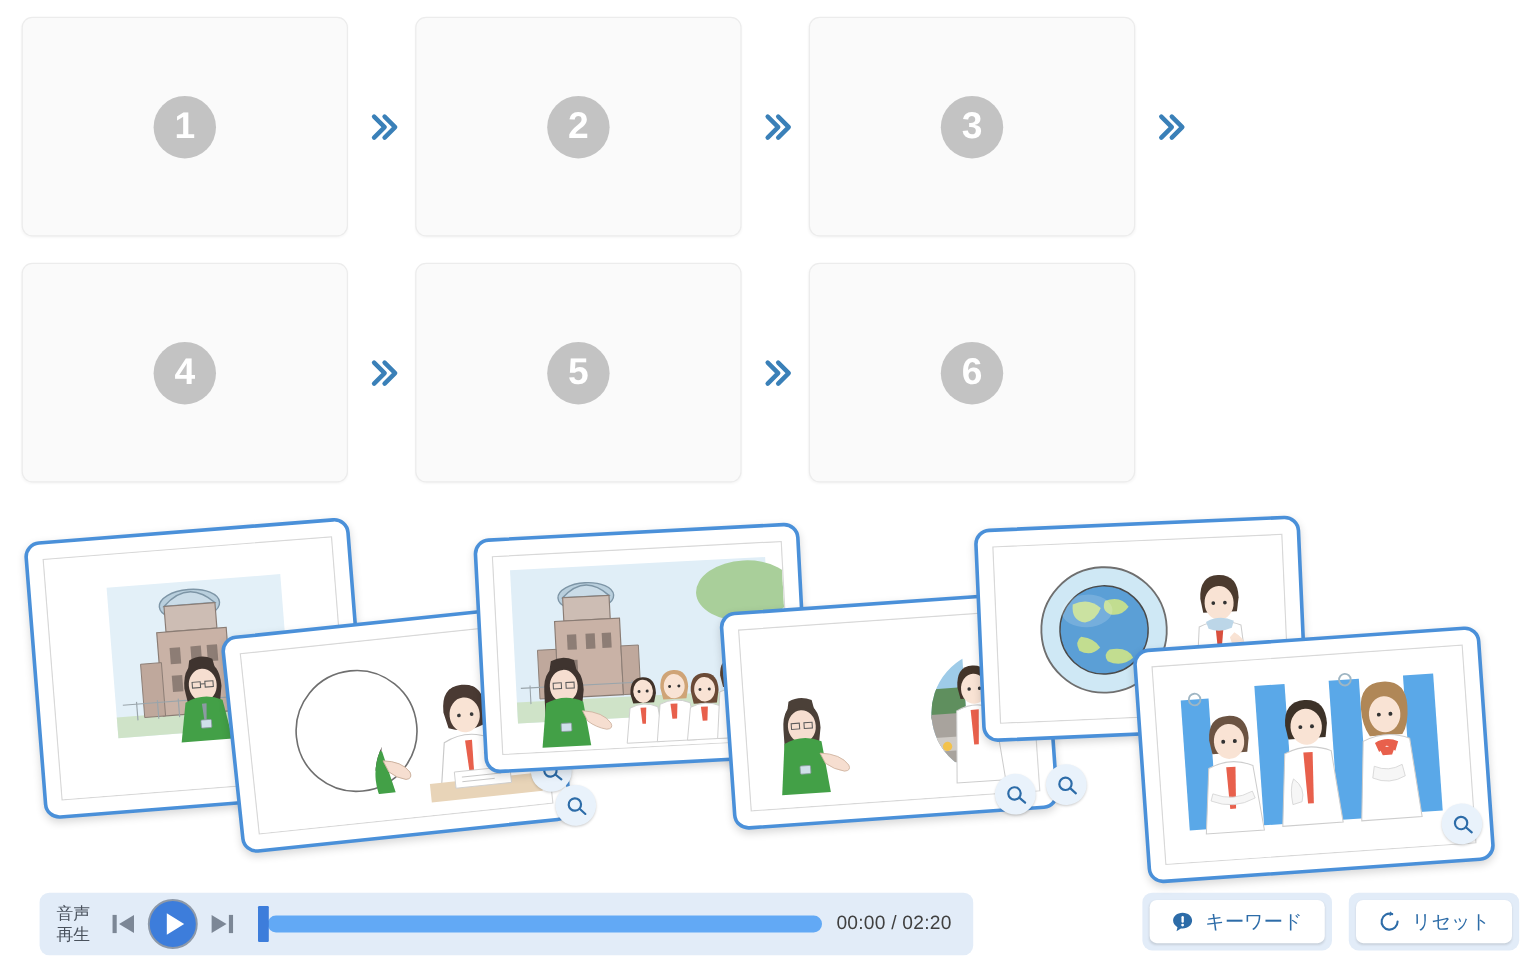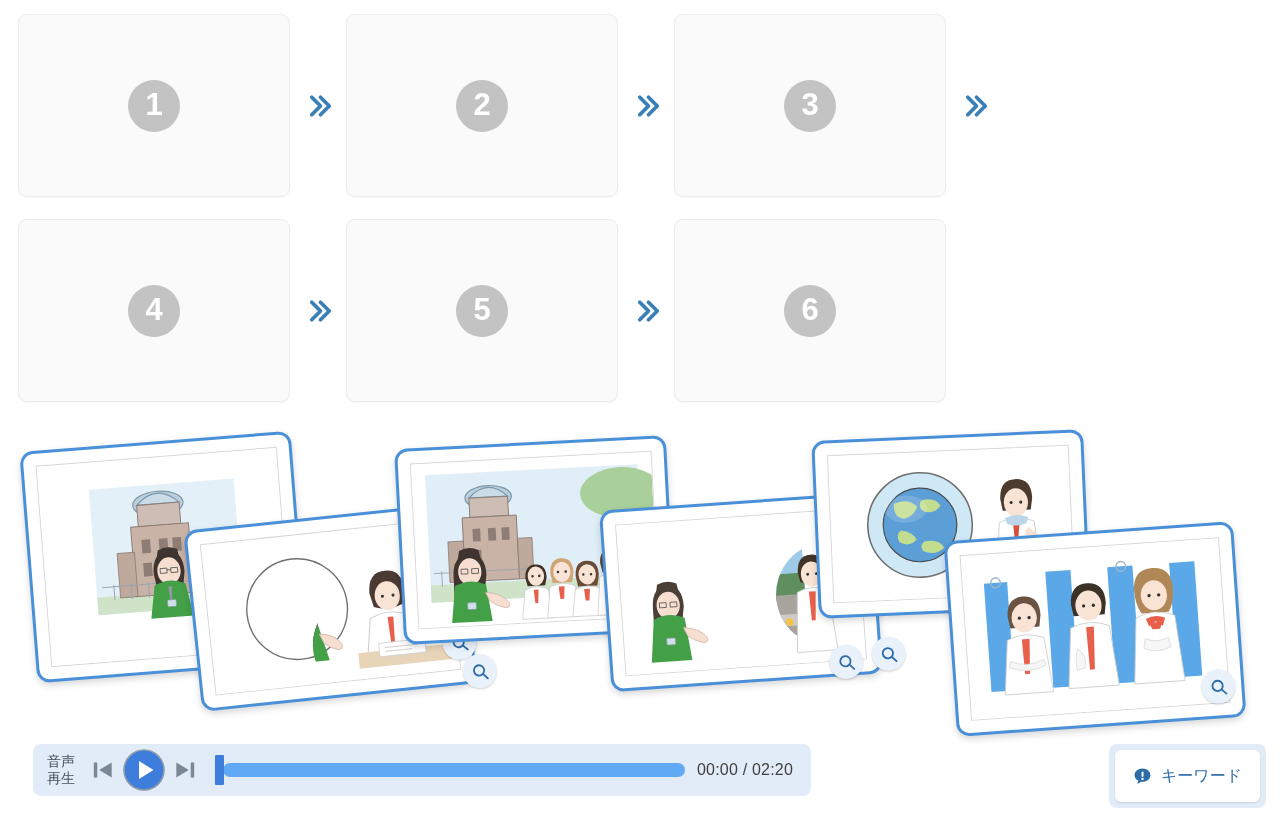--- a/index.html
+++ b/index.html
@@ -112,21 +112,21 @@
     margin-right: 4px; letter-spacing: .2px;
   }
 
   
   .actions { position: absolute; right: 14px; top: 744px; display: flex; gap: 14px; }
   .act-outer {
     background: #e2ecf8; border-radius: 8px; padding: 6px;
   }
   .act-btn {
     background: #ffffff; border: none; border-radius: 6px;
-    height: 52px; padding: 4px 18px;
+    height: 36px; padding: 4px 18px;
     display: flex; align-items: center; gap: 9px;
     color: #2d6ca8; font-size: 16px;
     font-family: Liberation Sans, sans-serif;
     box-shadow: 0 1px 2px rgba(0,0,0,0.12);
     cursor: pointer;
   }
   .act-icon { display: flex; align-items: center; color: #2d6ca8; }
 </style>
 </head>
 <body>
@@ -524,15 +524,26 @@
           <svg width="19" height="19" viewBox="0 0 24 24">
             <path d="M12 2 C6.2 2 2 5.8 2 10.3 C2 13.2 3.8 15.8 6.6 17.2 L5.6 21.6 L10.2 18.5 C10.8 18.6 11.4 18.6 12 18.6 C17.8 18.6 22 14.8 22 10.3 C22 5.8 17.8 2 12 2 Z" fill="#2d6ca8"></path>
             <rect x="10.8" y="5.6" width="2.5" height="7" rx="1.2" fill="#ffffff"></rect>
             <circle cx="12" cy="15" r="1.5" fill="#ffffff"></circle>
           </svg>
         </span>
         <span>キーワード</span>
       </button>
     </div>
 
+    <div class="act-outer">
+      <button class="act-btn">
+        <span class="act-icon">
+          <svg width="20" height="20" viewBox="0 0 24 24" fill="none" stroke="#2d6ca8" stroke-width="2.1" stroke-linecap="round">
+            <path d="M20 12 A8 8 0 1 1 14.6 4.5"></path>
+            <path d="M12.6 1.6 L15.4 4.6 L11.9 6.7 Z" fill="#2d6ca8" stroke="none"></path>
+          </svg>
+        </span>
+        <span>リセット</span>
+      </button>
+    </div>
   </div>
 
 </div>
 
 </body></html>

